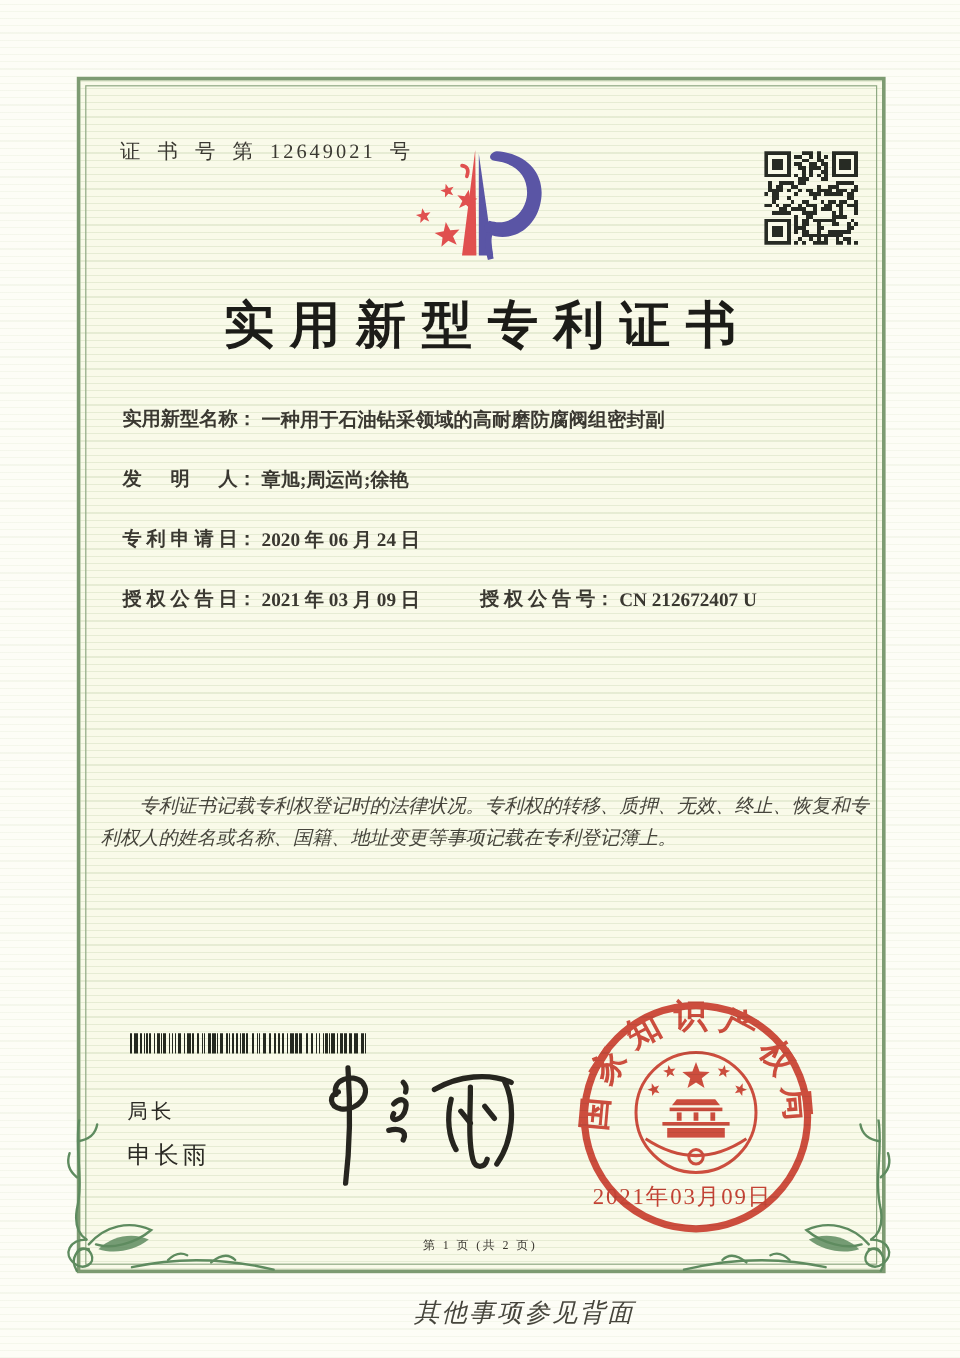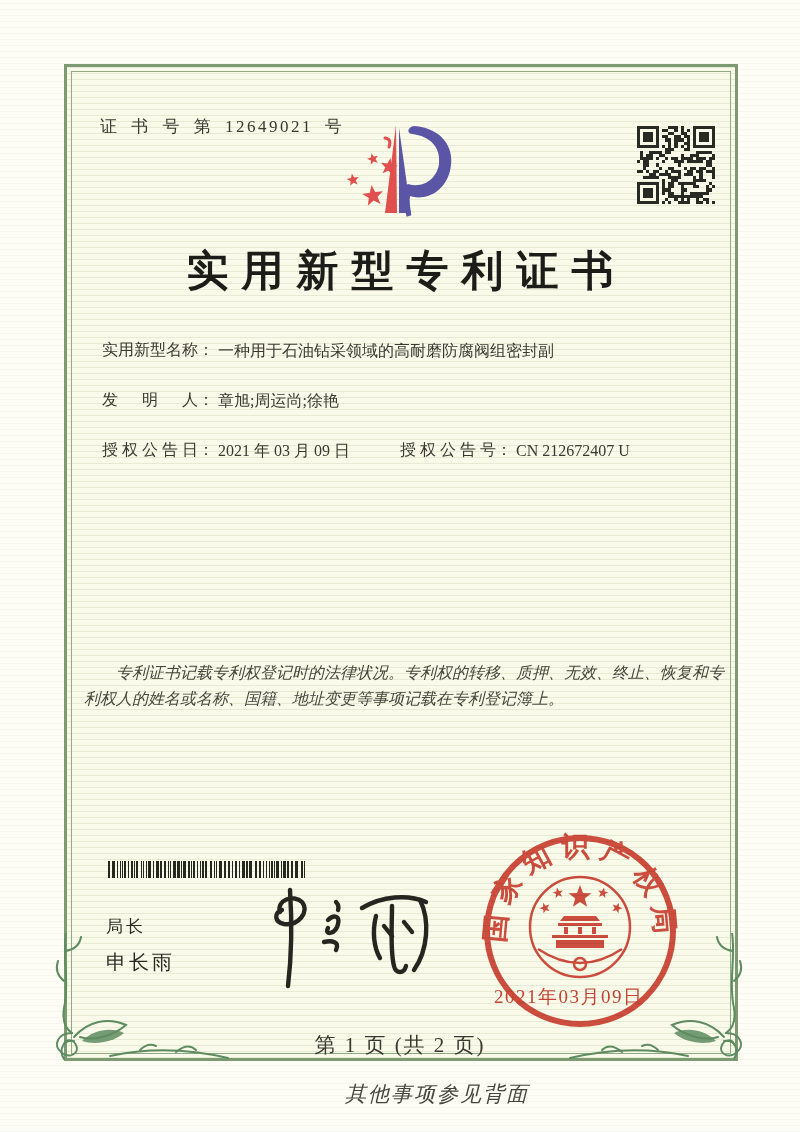--- a/index.html
+++ b/index.html
@@ -16,36 +16,36 @@
          background-image:repeating-linear-gradient(0deg,
            rgba(163,186,136,.22) 0px,rgba(163,186,136,.22) 1px,
            transparent 1px,transparent 6px);}
   .frame::before{content:"";position:absolute;inset:4px;border:1px solid #8fa983;}
   .abs{position:absolute;}
   .certno{left:100px;top:115px;font-size:17px;color:#3a3831;
           letter-spacing:2.5px;word-spacing:5px;}
   .title{left:0;top:243px;width:800px;text-align:center;font-size:42px;
          letter-spacing:13px;color:#1c1c18;font-weight:600;text-indent:13px;}
   .fields{left:102px;top:339px;width:628px;font-size:16px;color:#3a3831;}
-  .frow{margin-bottom:26px;line-height:22px;position:relative;white-space:nowrap;}
+  .frow{margin-bottom:26px;line-height:22px;position:relative;white-space:nowrap;font-weight:bold;}
   .flabel{display:inline-block;width:96px;text-align:justify;text-align-last:justify;
           vertical-align:top;}
   .fcolon{margin:0 4px 0 0;}
   .fvalue{display:inline-block;vertical-align:top;white-space:normal;line-height:24px;}
   .frow.addr{margin-bottom:6px;}
   .frow.addr .fvalue{width:424px;}
   .pair2{position:absolute;left:298px;top:0;}
   .paras{left:84px;top:660px;width:640px;font-size:16px;line-height:26px;
          color:#46453c;font-style:italic;}
   .paras p{margin:0;text-indent:2em;}
   .sigtitle{left:106px;top:915px;font-size:17px;letter-spacing:3px;color:#2b2a25;
             font-family:"Liberation Sans","DejaVu Sans",sans-serif;}
   .signame{left:106px;top:949px;font-size:20px;letter-spacing:3px;color:#2b2a25;
            font-family:"Liberation Sans","DejaVu Sans",sans-serif;}
-  .pagenum{left:0;top:1031px;width:800px;text-align:center;font-size:21px;
+  .pagenum{left:0;top:1031px;width:800px;text-align:center;font-size:10px;
            letter-spacing:2px;color:#3a3831;}
   .backnote{left:316px;top:1080px;font-size:21px;letter-spacing:2px;color:#46453c;
             font-style:italic;margin-left:29px;}
   svg{display:block;}
   .seal-svg{mix-blend-mode:multiply;opacity:.95;}
 </style>
 </head>
 <body>
 
 <div class="page">
@@ -332,20 +332,23 @@
   <div class="abs title">实用新型专利证书</div>
 
   <div class="abs fields">
     <div class="frow">
       <span class="flabel">实用新型名称</span><span class="fcolon">：</span><span class="fvalue">一种用于石油钻采领域的高耐磨防腐阀组密封副</span>
     </div>
     <div class="frow">
       <span class="flabel">发明人</span><span class="fcolon">：</span><span class="fvalue">章旭;周运尚;徐艳</span>
     </div>
     <div class="frow">
+      <span class="flabel">专利申请日</span><span class="fcolon">：</span><span class="fvalue">2020 年 06 月 24 日</span>
+    </div>
+    <div class="frow">
       <span class="flabel">授权公告日</span><span class="fcolon">：</span><span class="fvalue">2021 年 03 月 09 日</span>
       <span class="pair2">
         <span class="flabel">授权公告号</span><span class="fcolon">：</span><span class="fvalue">CN 212672407 U</span>
       </span>
     </div>
   </div>
 
   <div class="abs paras">
     <p>专利证书记载专利权登记时的法律状况。专利权的转移、质押、无效、终止、恢复和专利权人的姓名或名称、国籍、地址变更等事项记载在专利登记簿上。</p>
   </div>

